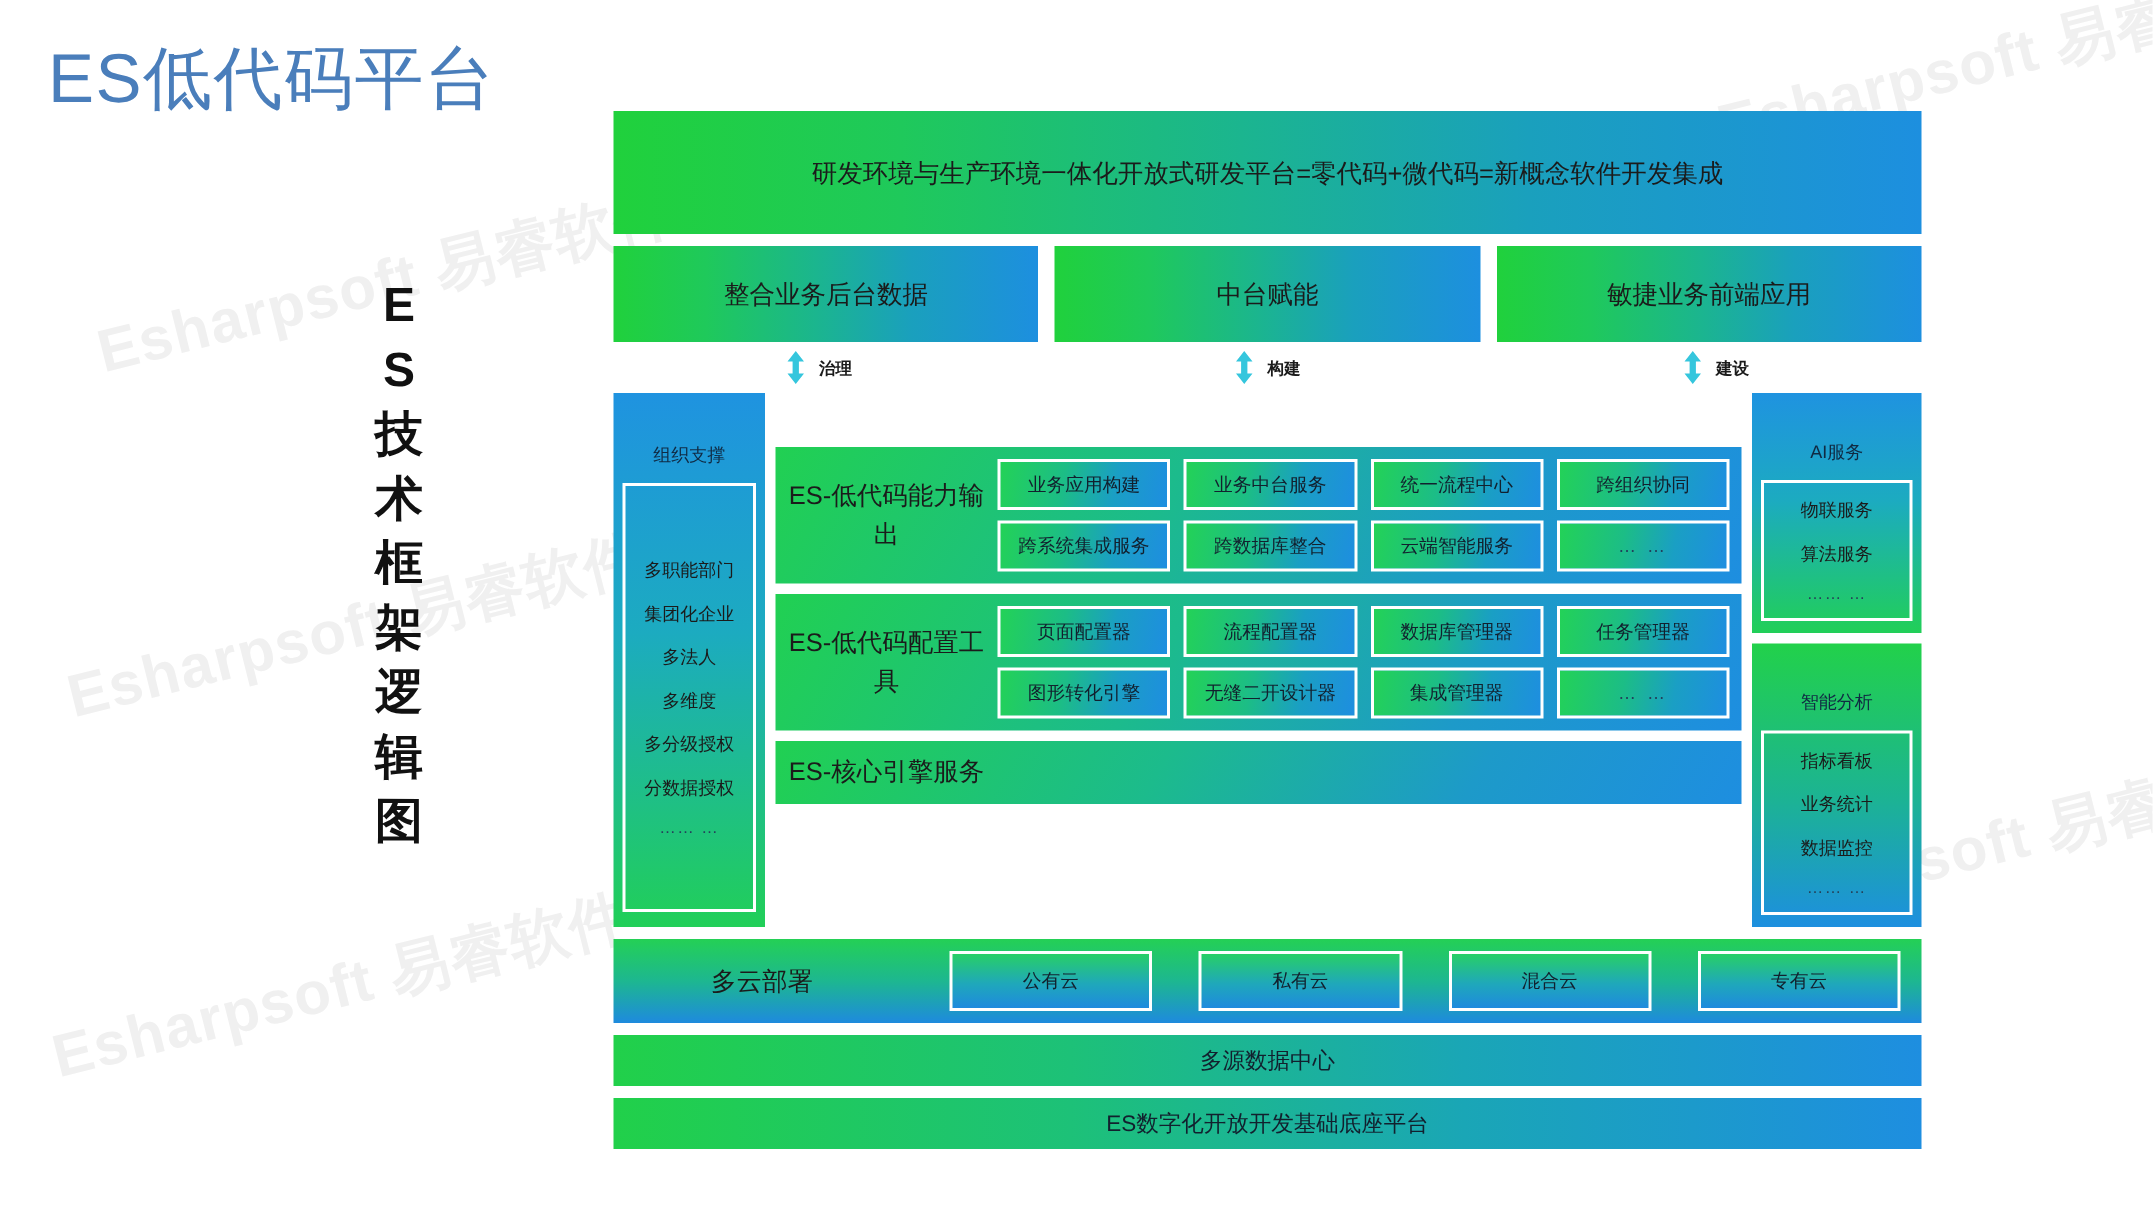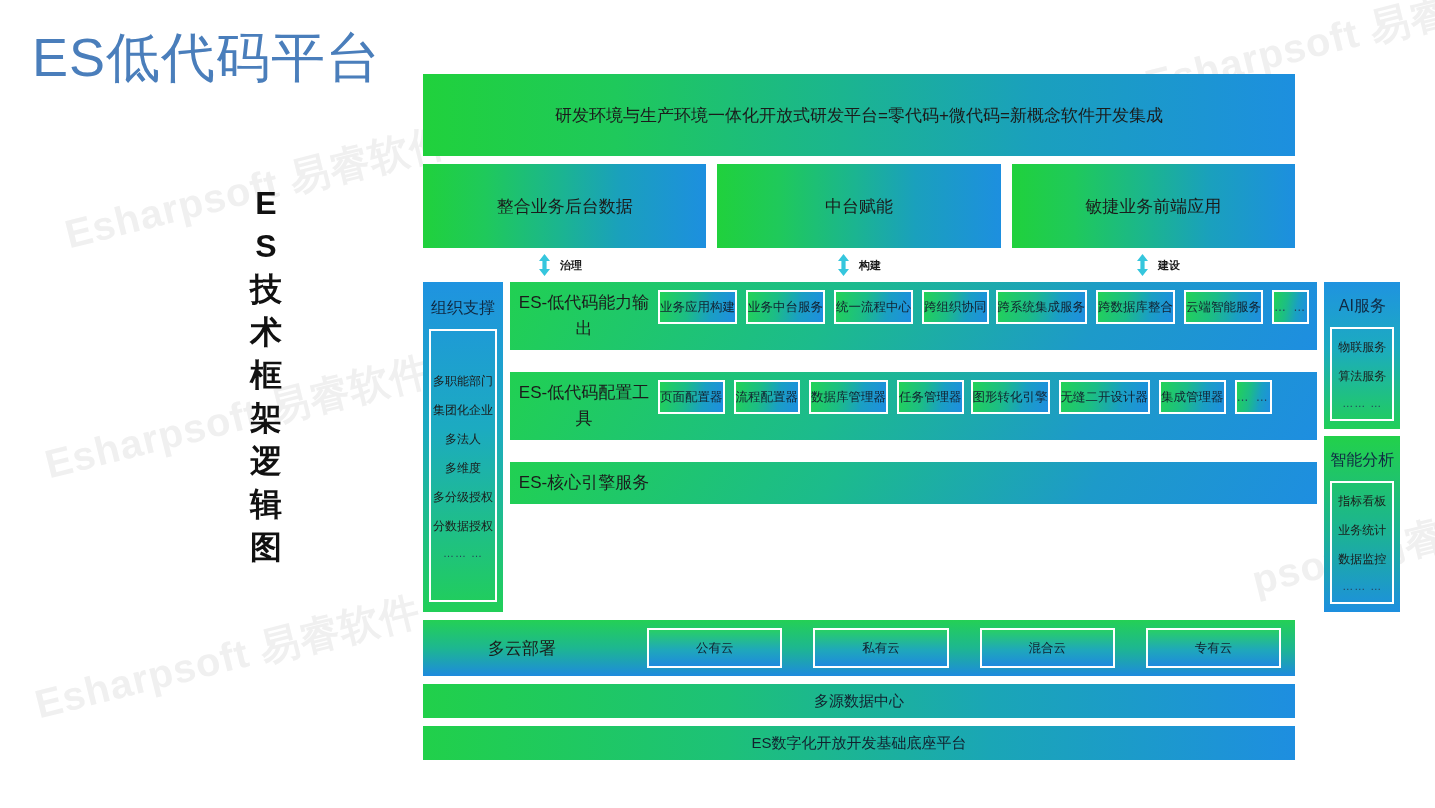--- a/index.html
+++ b/index.html
@@ -14,86 +14,86 @@
   
   .wm{
     position:absolute;color:#f0f0f0;font-size:40px;font-weight:600;
     transform:rotate(-14deg);white-space:nowrap;user-select:none;
     letter-spacing:1px;z-index:0;
   }
 
   
   #main-title{
     position:absolute;left:32px;top:22px;
-    font-size:54px;color:#4a7ebb;letter-spacing:1px;z-index:3;
+    font-size:46px;color:#4a7ebb;letter-spacing:1px;z-index:3;
     white-space:nowrap;
   }
   #vert-title{
     position:absolute;left:243px;top:182px;width:46px;
     z-index:3;text-align:center;
   }
   #vert-title span{
     display:block;font-size:32px;font-weight:bold;color:#111;
     line-height:43px;
   }
 
   
   .g-h{background:linear-gradient(90deg,#20d13c 0%,#1fc95b 22%,#1bb58f 48%,#1aa0bd 70%,#1d8fdf 100%);}
   .g-h2{background:linear-gradient(90deg,#21d04a 0%,#1dc178 35%,#1aa6b6 65%,#1e8ee0 100%);}
   .g-v-blue{background:linear-gradient(180deg,#1f93e0 0%,#1cabc0 45%,#21cf58 100%);}
   .g-v-green{background:linear-gradient(180deg,#22d14a 0%,#1cb394 55%,#1d8fdf 100%);}
   .g-cell{background:linear-gradient(100deg,#23d257 0%,#1cbd86 38%,#1a9fc4 68%,#1e8ee0 100%);}
   .g-panel{background:linear-gradient(120deg,#21d052 0%,#1cbb8c 40%,#1d9ac9 72%,#1e8ee0 100%);}
 
   
-  #diagram{position:absolute;left:423px;top:74px;width:872px;z-index:2;}
+  #diagram{position:absolute;left:409px;top:74px;width:872px;z-index:2;}
 
   .banner{
     height:82px;display:flex;align-items:center;justify-content:center;
     font-size:17px;color:#1b1b1b;box-sizing:border-box;
   }
 
   #tri-row{display:flex;gap:11px;margin-top:8px;}
   .tri-box{
-    flex:1;height:84px;display:flex;align-items:center;justify-content:center;
+    flex:1;height:64px;display:flex;align-items:center;justify-content:center;
     font-size:17px;color:#1b1b1b;box-sizing:border-box;
   }
 
   #arrow-row{display:flex;gap:25px;height:28px;margin-top:3px;}
   .arrow-cell{flex:1;display:flex;align-items:center;justify-content:center;gap:9px;}
   .arrow-ico{width:13px;height:22px;display:block;}
   .arrow-lbl{font-size:11px;font-weight:bold;color:#1b1b1b;}
 
   
   #core{display:flex;gap:7px;margin-top:3px;}
 
   .side-panel{
     width:101px;box-sizing:border-box;padding:10px 6px;
     display:flex;flex-direction:column;align-items:center;
   }
-  .side-title{font-size:16px;color:#102a43;margin:6px 0 10px;white-space:nowrap;}
+  .side-title{font-size:12px;color:#102a43;margin:23px 0 10px;white-space:nowrap;}
   .side-box{
     width:100%;flex:1;border:2px solid #ffffff;box-sizing:border-box;
     display:flex;flex-direction:column;align-items:center;justify-content:center;
     gap:12px;padding:10px 2px;
   }
   .side-item{font-size:12px;color:#1b1b1b;white-space:nowrap;}
   .side-item.dots{font-size:11px;color:#25405a;letter-spacing:1px;}
 
-  #center-col{flex:1;display:flex;flex-direction:column;gap:22px;}
+  #center-col{flex:1;display:flex;flex-direction:column;gap:7px;margin-top:36px;}
 
   .layer{
     display:flex;align-items:stretch;box-sizing:border-box;padding:8px 8px 8px 0;
   }
   .layer-label{
     width:148px;min-width:148px;display:flex;align-items:center;justify-content:center;
     text-align:center;font-size:17px;color:#1b1b1b;line-height:26px;padding:0 6px;
     box-sizing:border-box;
   }
-  .grid{flex:1;display:flex;flex-direction:row;gap:7px;}
+  .grid{flex:1;display:flex;flex-direction:column;gap:7px;}
   .grid-row{display:flex;gap:9px;}
   .cell{
     flex:1;height:34px;border:2px solid #ffffff;box-sizing:border-box;
     display:flex;align-items:center;justify-content:center;
     font-size:12.5px;color:#12202e;white-space:nowrap;
   }
   .cell.dots{font-size:12px;color:#21405c;letter-spacing:2px;}
 
   
   #right-col{width:113px;display:flex;flex-direction:column;gap:7px;}

